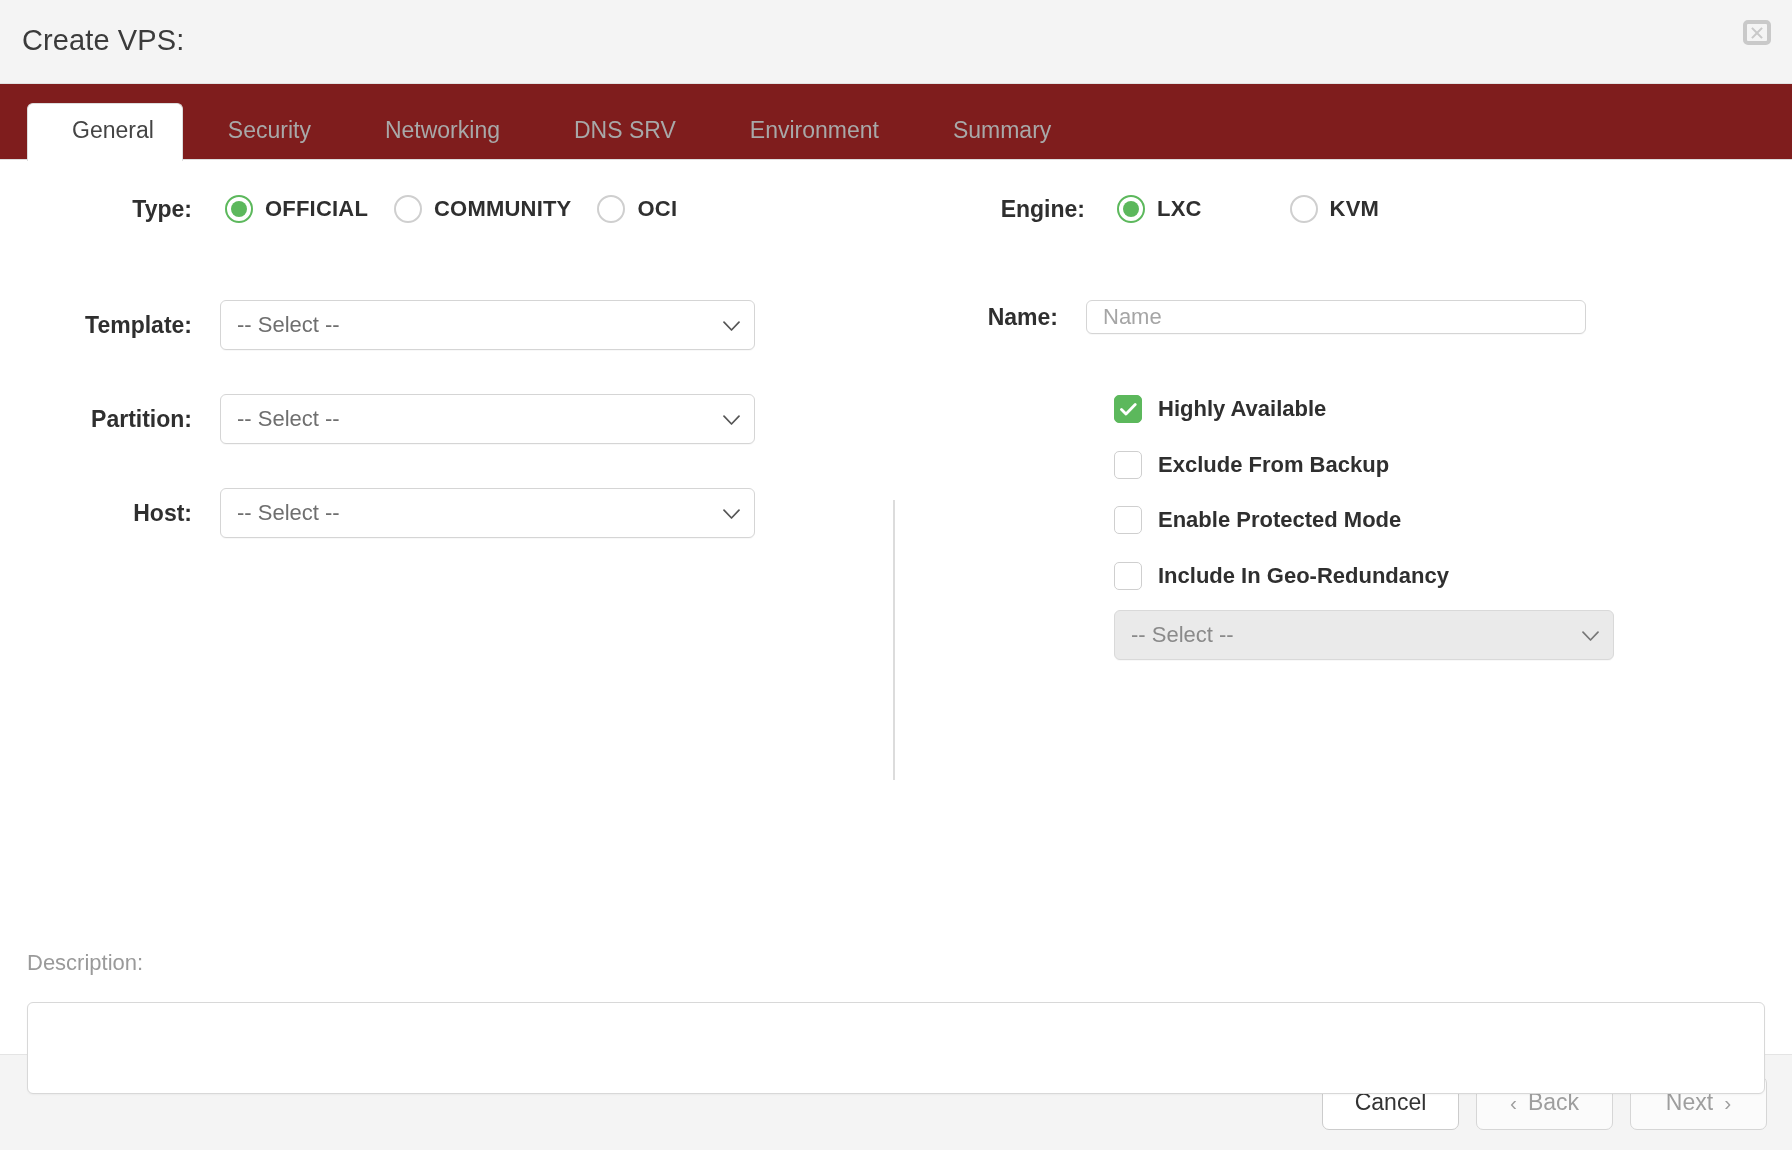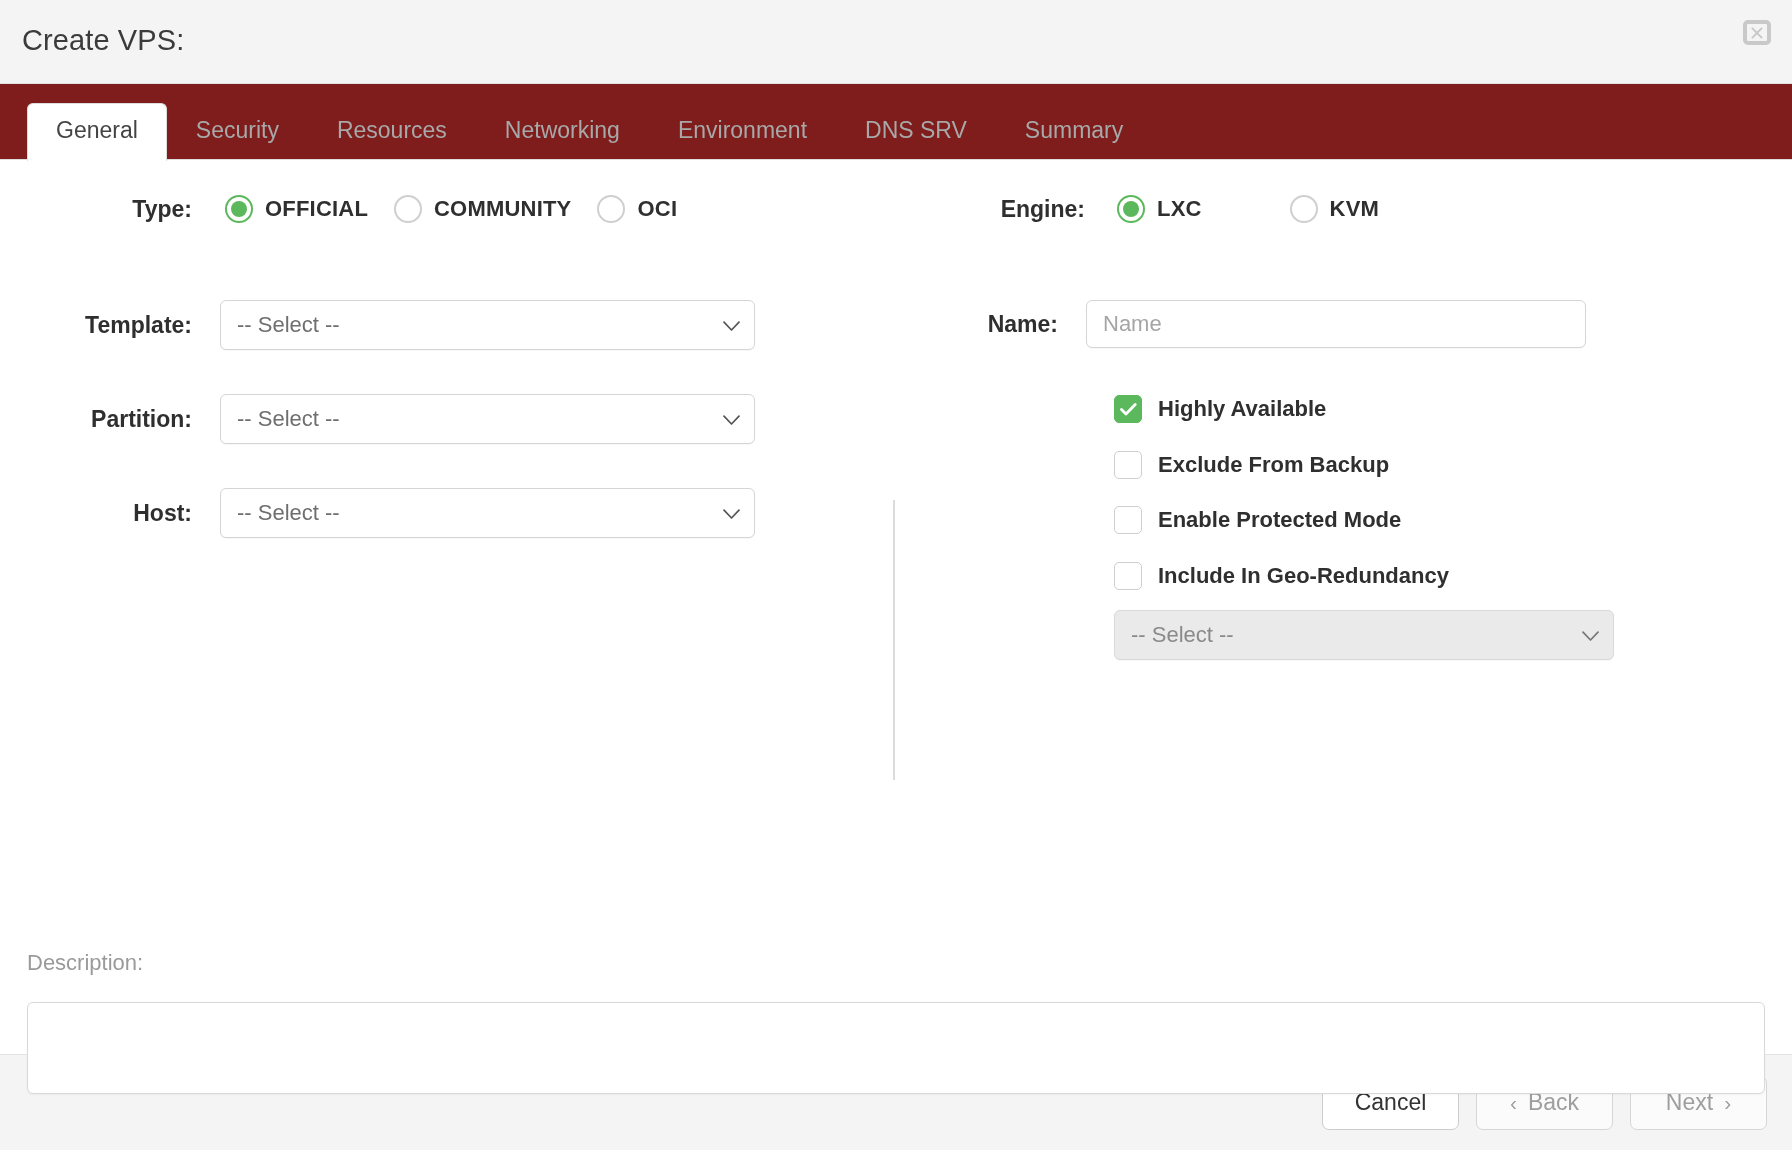--- a/index.html
+++ b/index.html
@@ -68,21 +68,21 @@
     position: absolute;
     left: 0; right: 0; bottom: 0;
     height: 1px;
     background: #dddddd;
   }
   .tab {
     position: relative;
     z-index: 2;
     font-size: 23px;
     color: #a8a8a8;
-    padding: 13px 28px 17px 28px;
+    padding: 13px 28px 17px 44px;
     border: 1px solid transparent;
     border-bottom: none;
     border-radius: 6px 6px 0 0;
     cursor: pointer;
     white-space: nowrap;
     background: transparent;
     line-height: 1.15;
   }
   .tab.active {
     color: #444444;
@@ -176,21 +176,21 @@
   .chev {
     position: absolute;
     right: 14px;
     top: 50%;
     transform: translateY(-50%);
     display: block;
   }
 
   
   .tinput {
-    height: 48px;
+    height: 34px;
     border: 1px solid #d5d5d5;
     border-radius: 6px;
     background: #ffffff;
     font-size: 22px;
     color: #333;
     padding: 0 16px;
     outline: none;
     font-family: "Liberation Sans", sans-serif;
     box-shadow: 0 1px 1px rgba(0,0,0,0.03);
     width: 100%;
@@ -294,24 +294,23 @@
         <svg width="14" height="14" viewBox="0 0 14 14" aria-hidden="true">
           <path d="M2.6 1.2 L7 5.6 L11.4 1.2 L12.8 2.6 L8.4 7 L12.8 11.4 L11.4 12.8 L7 8.4 L2.6 12.8 L1.2 11.4 L5.6 7 L1.2 2.6 Z" fill="#c9c9c9"></path>
         </svg>
       </span>
     </button>
   </div>
 
   <div class="tabbar">
     <div class="tab active">General</div>
     <div class="tab">Security</div>
-    <div class="tab">Resources</div>
     <div class="tab">Networking</div>
+    <div class="tab">DNS SRV</div>
     <div class="tab">Environment</div>
-    <div class="tab">DNS SRV</div>
     <div class="tab">Summary</div>
   </div>
 
   <div class="dlg-body">
     <div class="form-cols">
 
       <div class="divider"></div>
 
       <div class="row" style="left:985px; top:35px; width:700px;">
         <div class="flabel" style="width:100px;">Engine:</div>

